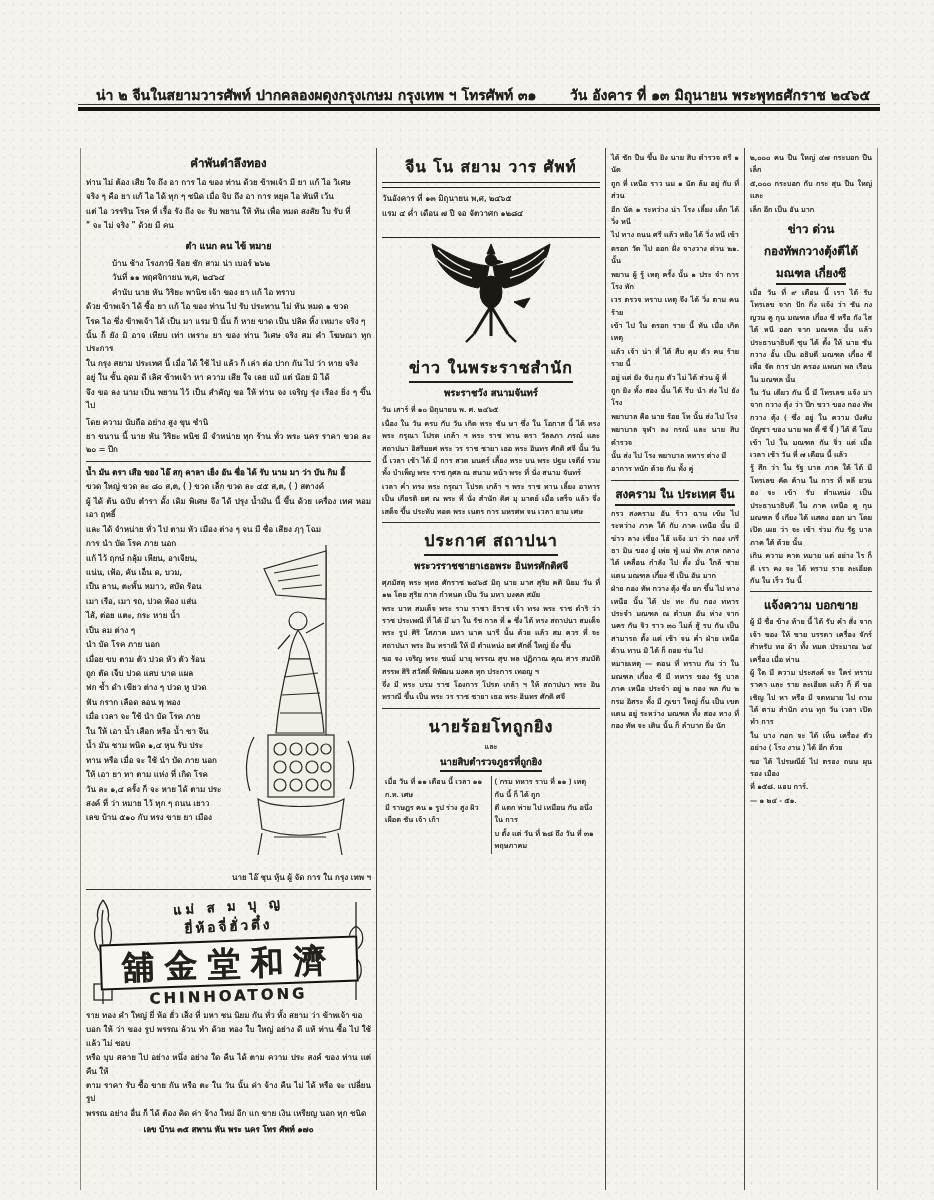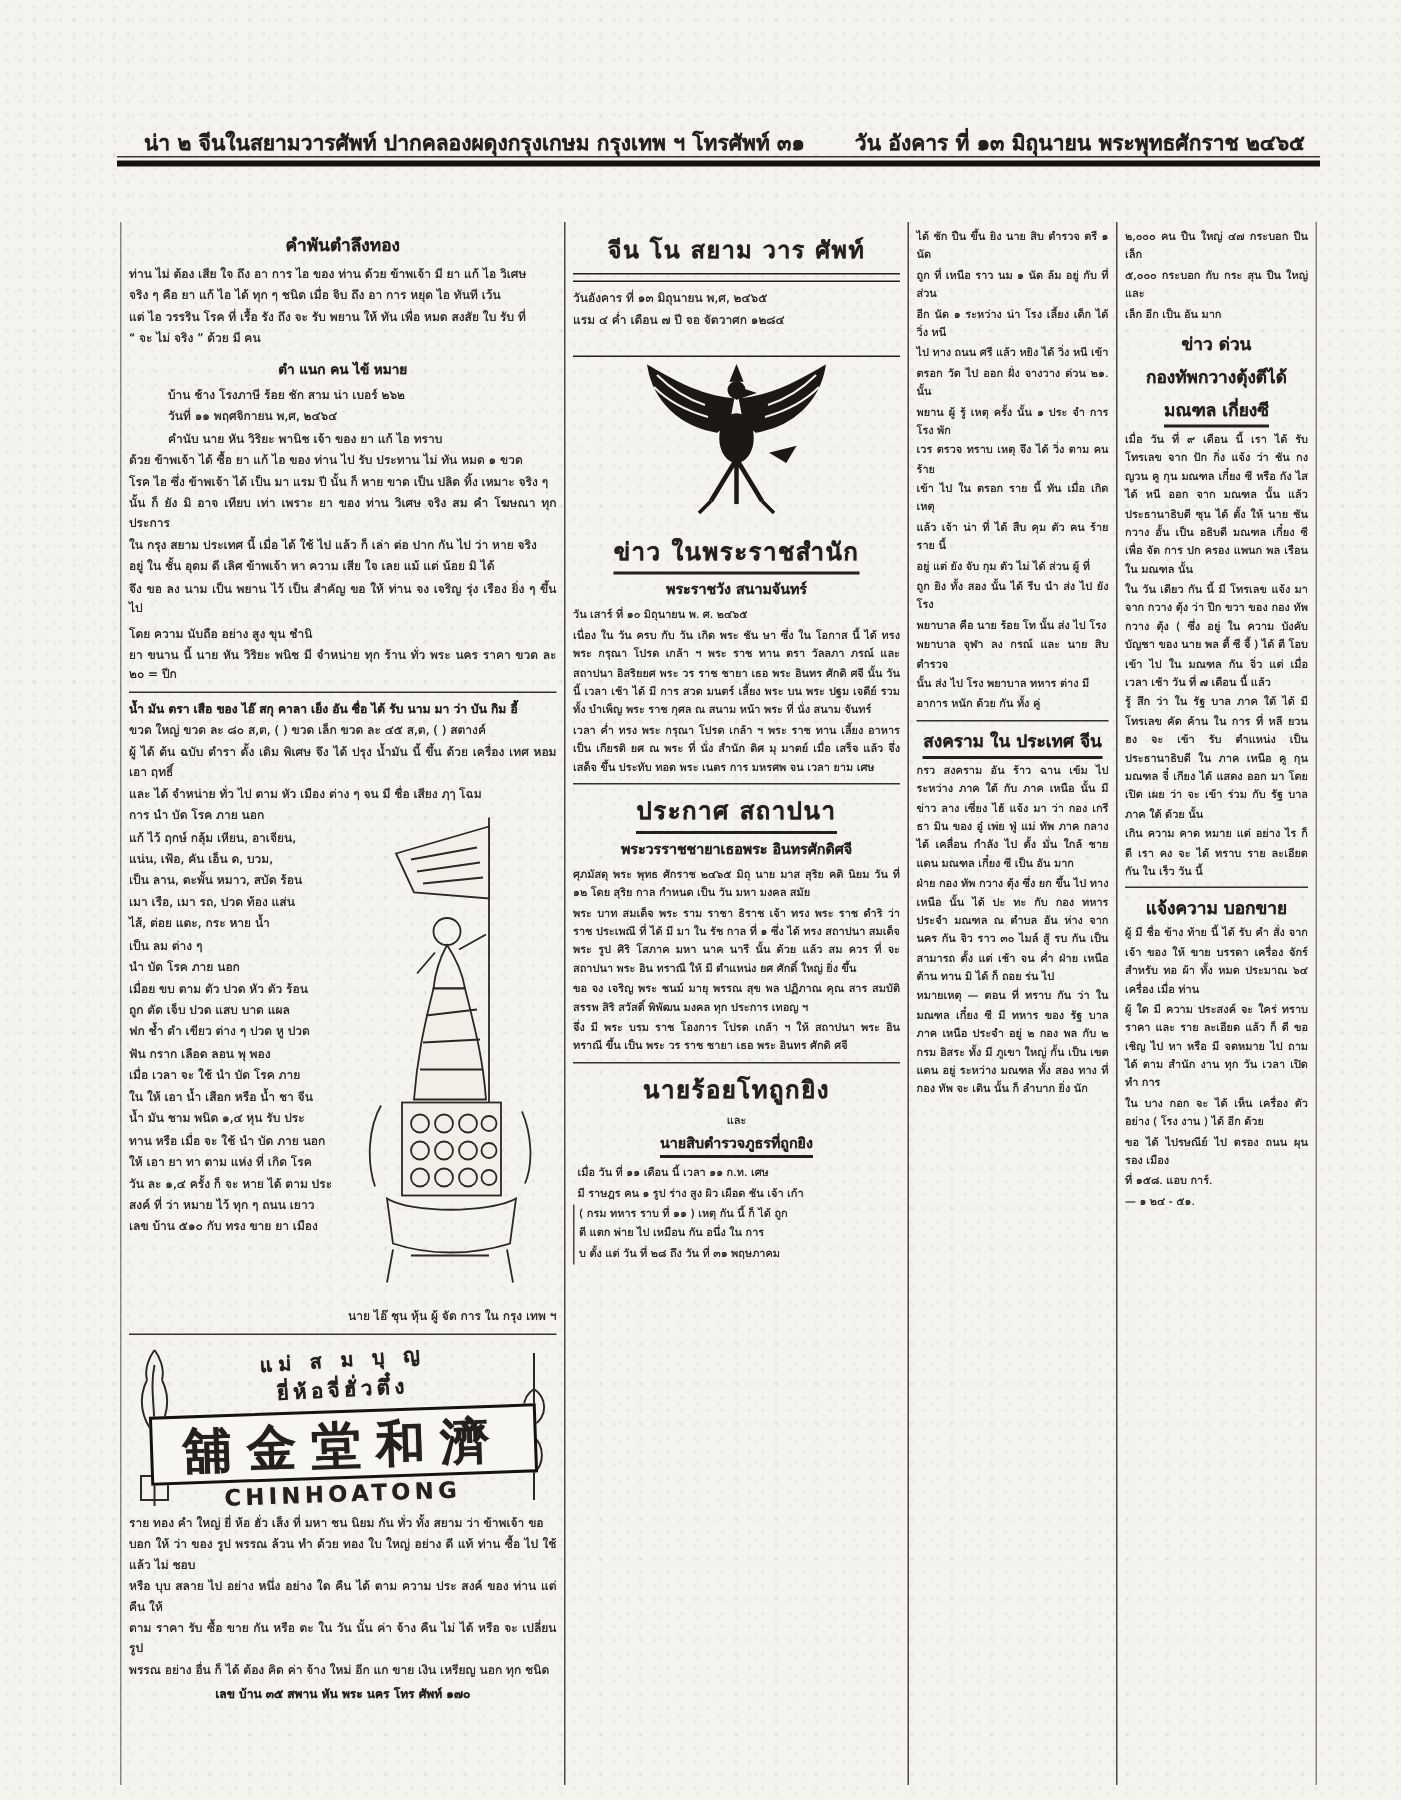--- a/index.html
+++ b/index.html
@@ -70,21 +70,21 @@
     margin:3px auto 0 auto;width:250px;
     border:2.5px solid #16130e;background:#f8f6f0;
     transform:rotate(-2deg);
     padding:4px 2px 2px 2px;
   }
   .logo-cjk{font-size:33px;font-weight:bold;letter-spacing:10px;line-height:1.1;white-space:nowrap;}
   .logo-latin{font-size:15px;font-weight:bold;letter-spacing:3px;transform:rotate(-2deg);margin-top:1px;}
   .flourish{position:absolute;top:0;}
   .flourish.l{left:0;} .flourish.r{right:0;}
   
-  .two-mini{display:flex;flex-direction:column;}
+  .two-mini{display:flex;}
   .two-mini .mini{flex:1;padding:0 3px;}
   .two-mini .mini+.mini{border-left:1px solid #4d483f;}
   .mini .t-sm{text-align:left;}
   .sig-lines{margin-top:3px;}
 </style>
 </head>
 <body>
 
 <div class="page inked">
 

